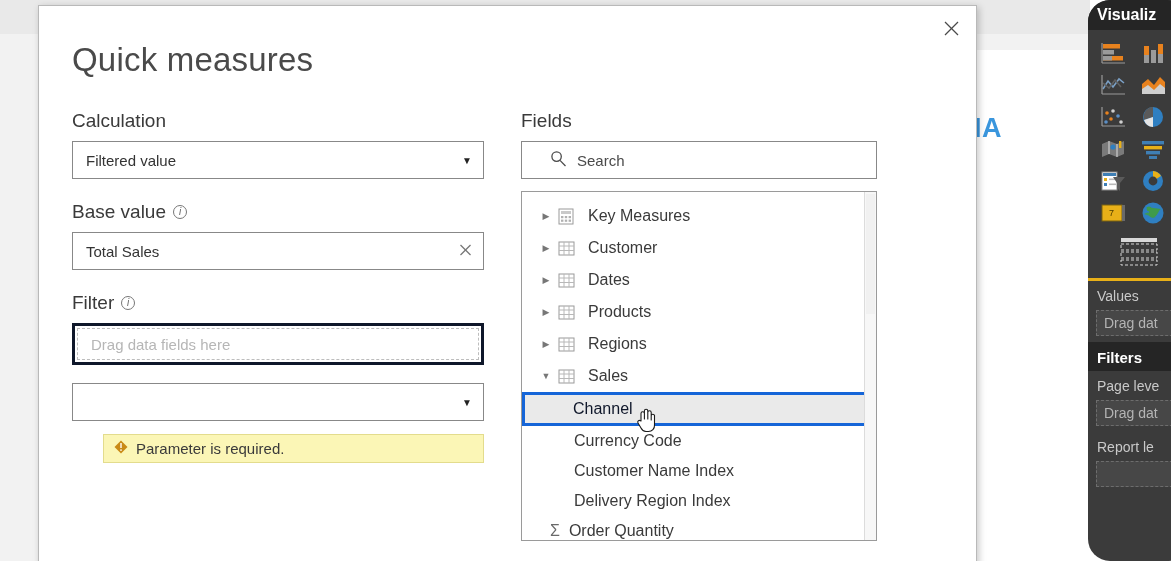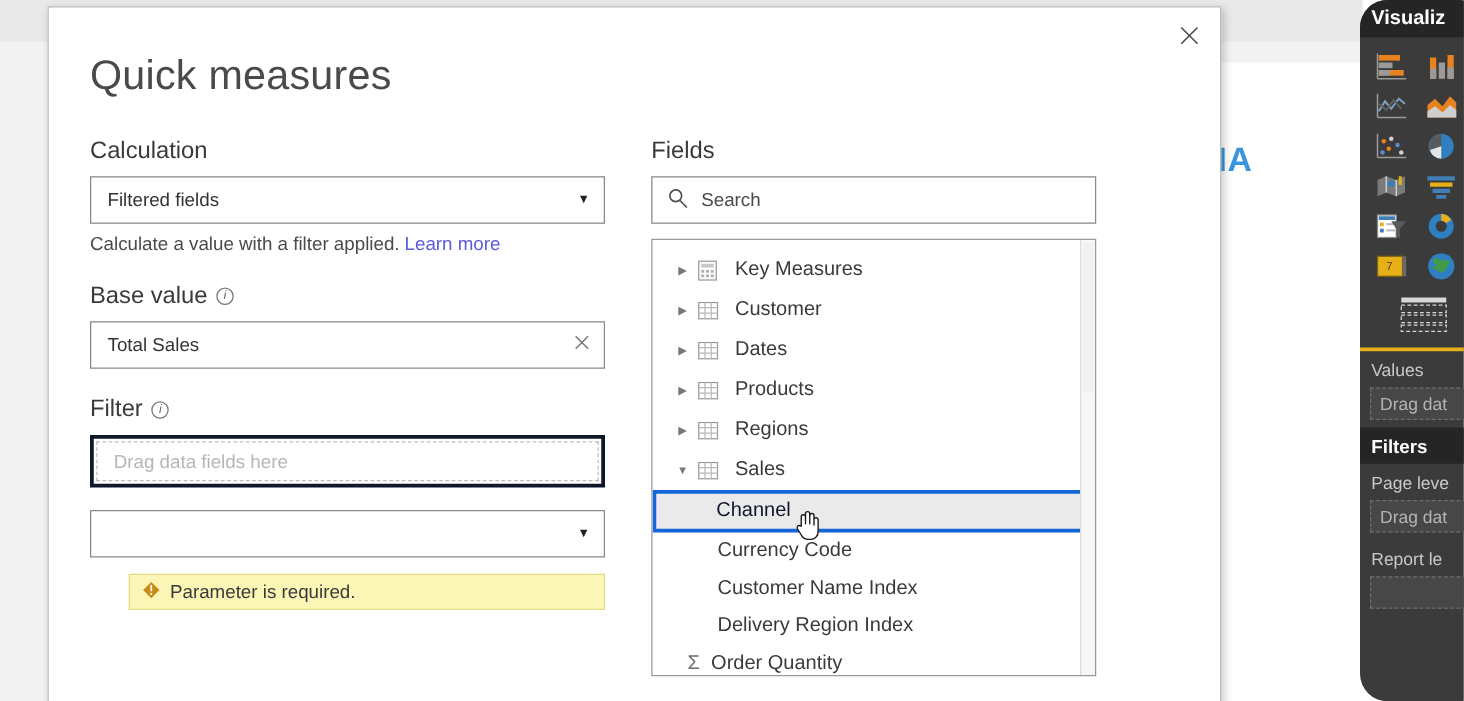--- a/index.html
+++ b/index.html
@@ -163,21 +163,21 @@
     display: flex; align-items: center; gap: 8px; padding-left: 10px;
     font-size: 15px; color: #3a3a3a; margin-left: 31px;
   }
 
   .mt22 { margin-top: 22px; }
   .mt18 { margin-top: 18px; }
 
   
   .search-box {
     height: 38px; border: 1px solid #888888; background: #ffffff;
-    display: flex; align-items: center; gap: 10px; padding-left: 12px;
+    display: flex; align-items: center; gap: 10px; padding-left: 28px;
     font-size: 15px; color: #4a4a4a; cursor: text;
   }
   .tree {
     margin-top: 12px; height: 350px;
     border: 1px solid #9a9a9a; background: #ffffff;
     position: relative; overflow: hidden;
   }
   .tree-scroll {
     position: absolute; right: 0; top: 0; width: 12px; height: 100%;
     background: #f7f7f7; border-left: 1px solid #dcdcdc;
@@ -373,25 +373,22 @@
     </div>
 
     <div class="dlg-title">Quick measures</div>
 
     <div class="col-left">
 
       <div class="section-label">
         <span>Calculation</span>
       </div>
       <div class="combo">
-        <span>Filtered fields</span>
+        <span>Filtered value</span>
         <span class="caret">▼</span>
-      </div>
-      <div class="helper">
-        <span>Calculate a value with a filter applied.</span><a href="#">Learn more</a>
       </div>
 
       <div class="section-label mt22">
         <span>Base value</span>
         <span class="info-i">i</span>
       </div>
       <div class="pill">
         <span>Total Sales</span>
         <span class="clear">
           <svg width="13" height="13" viewBox="0 0 13 13">

